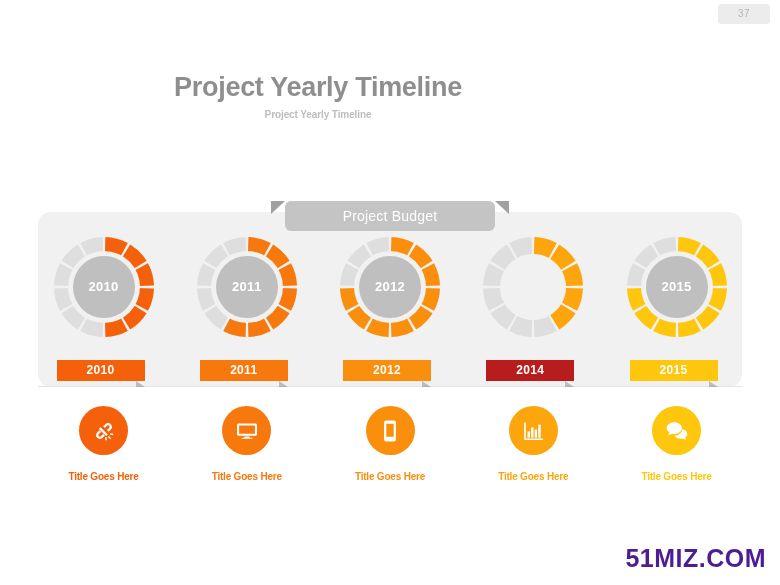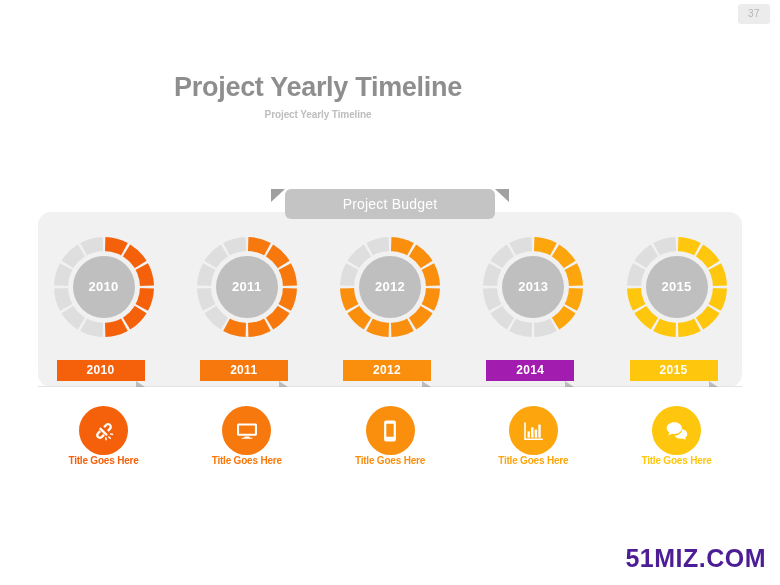--- a/index.html
+++ b/index.html
@@ -14,21 +14,21 @@
     overflow: hidden;
     font-family: "Liberation Sans", sans-serif;
     -webkit-font-smoothing: antialiased;
   }
 
   
   .page-number {
     position: absolute;
     top: 4px;
     right: 10px;
-    width: 32px;
+    width: 52px;
     height: 20px;
     background: #ececec;
     border-radius: 3px;
     color: #b6b6b6;
     font-size: 10px;
     line-height: 20px;
     text-align: center;
     letter-spacing: 0.5px;
   }
 
@@ -63,21 +63,21 @@
     width: 704px;
     height: 175px;
     background: #f1f1f1;
     border-radius: 13px;
   }
 
   
   .ribbon-wrap {
     position: absolute;
     left: 271px;
-    top: 189px;
+    top: 201px;
     width: 238px;
     height: 30px;
   }
   .ribbon-fold {
     position: absolute;
     top: 0;
     width: 0;
     height: 0;
     border-style: solid;
   }
@@ -197,20 +197,21 @@
     display: flex;
     align-items: center;
     justify-content: center;
   }
   .icon-circle svg {
     display: block;
   }
 
   
   .caption {
+    margin-top: 16px;
     font-size: 10px;
     font-weight: bold;
     letter-spacing: -0.2px;
     white-space: nowrap;
   }
 
   
   .watermark {
     position: absolute;
     right: 14px;
@@ -347,24 +348,23 @@
           <path d="M101.98 53.40 A50 50 0 0 1 95.98 75.78 L81.03 67.70 A33 33 0 0 0 84.99 52.92 Z" fill="#fca50c"></path>
           <path d="M94.59 78.20 A50 50 0 0 1 78.20 94.59 L69.29 80.11 A33 33 0 0 0 80.11 69.29 Z" fill="#fca50c"></path>
           <path d="M75.78 95.98 A50 50 0 0 1 53.40 101.98 L52.92 84.99 A33 33 0 0 0 67.70 81.03 Z" fill="#dedede"></path>
           <path d="M50.60 101.98 A50 50 0 0 1 28.22 95.98 L36.30 81.03 A33 33 0 0 0 51.08 84.99 Z" fill="#dedede"></path>
           <path d="M25.80 94.59 A50 50 0 0 1 9.41 78.20 L23.89 69.29 A33 33 0 0 0 34.71 80.11 Z" fill="#dedede"></path>
           <path d="M8.02 75.78 A50 50 0 0 1 2.02 53.40 L19.01 52.92 A33 33 0 0 0 22.97 67.70 Z" fill="#dedede"></path>
           <path d="M2.02 50.60 A50 50 0 0 1 8.02 28.22 L22.97 36.30 A33 33 0 0 0 19.01 51.08 Z" fill="#dedede"></path>
           <path d="M9.41 25.80 A50 50 0 0 1 25.80 9.41 L34.71 23.89 A33 33 0 0 0 23.89 34.71 Z" fill="#dedede"></path>
           <path d="M28.22 8.02 A50 50 0 0 1 50.60 2.02 L51.08 19.01 A33 33 0 0 0 36.30 22.97 Z" fill="#dedede"></path>
         </svg>
-        <div class="donut-hub">2013</div>
       </div>
       <div class="tag-slot">
-        <div class="tag" style="background:#a21caf"><span>2014</span><span class="tag-fold"></span></div>
+        <div class="tag" style="background:#b91c1c"><span>2014</span><span class="tag-fold"></span></div>
       </div>
       <div class="icon-circle" style="background:#fca50c">
         <span>
           <svg width="24" height="24" viewBox="0 0 24 24">
             <path fill="#ffffff" d="M3.2 3.4h1.6v16h17v1.6h-18.6z"></path>
             <rect fill="#ffffff" x="6.5" y="12.4" width="2.4" height="6.2"></rect>
             <rect fill="#ffffff" x="10.1" y="8.4" width="2.4" height="10.2"></rect>
             <rect fill="#ffffff" x="13.7" y="10.6" width="2.4" height="8"></rect>
             <rect fill="#ffffff" x="17.3" y="5.6" width="2.4" height="13"></rect>
           </svg>

